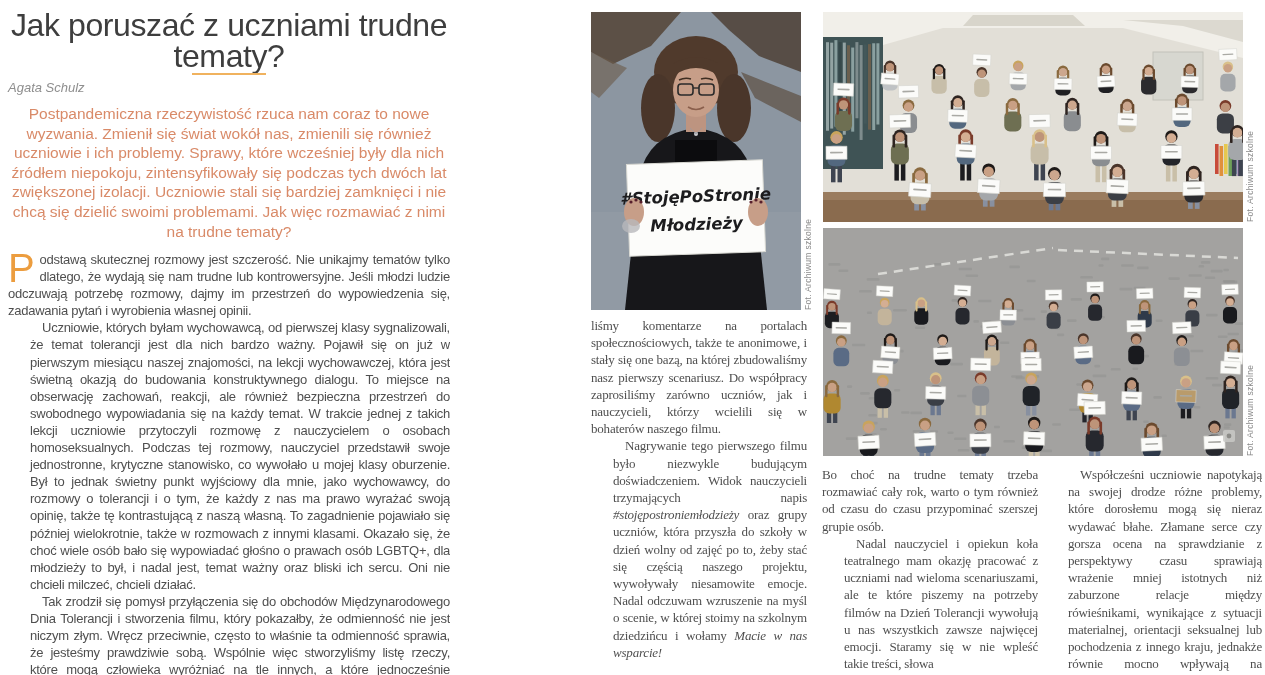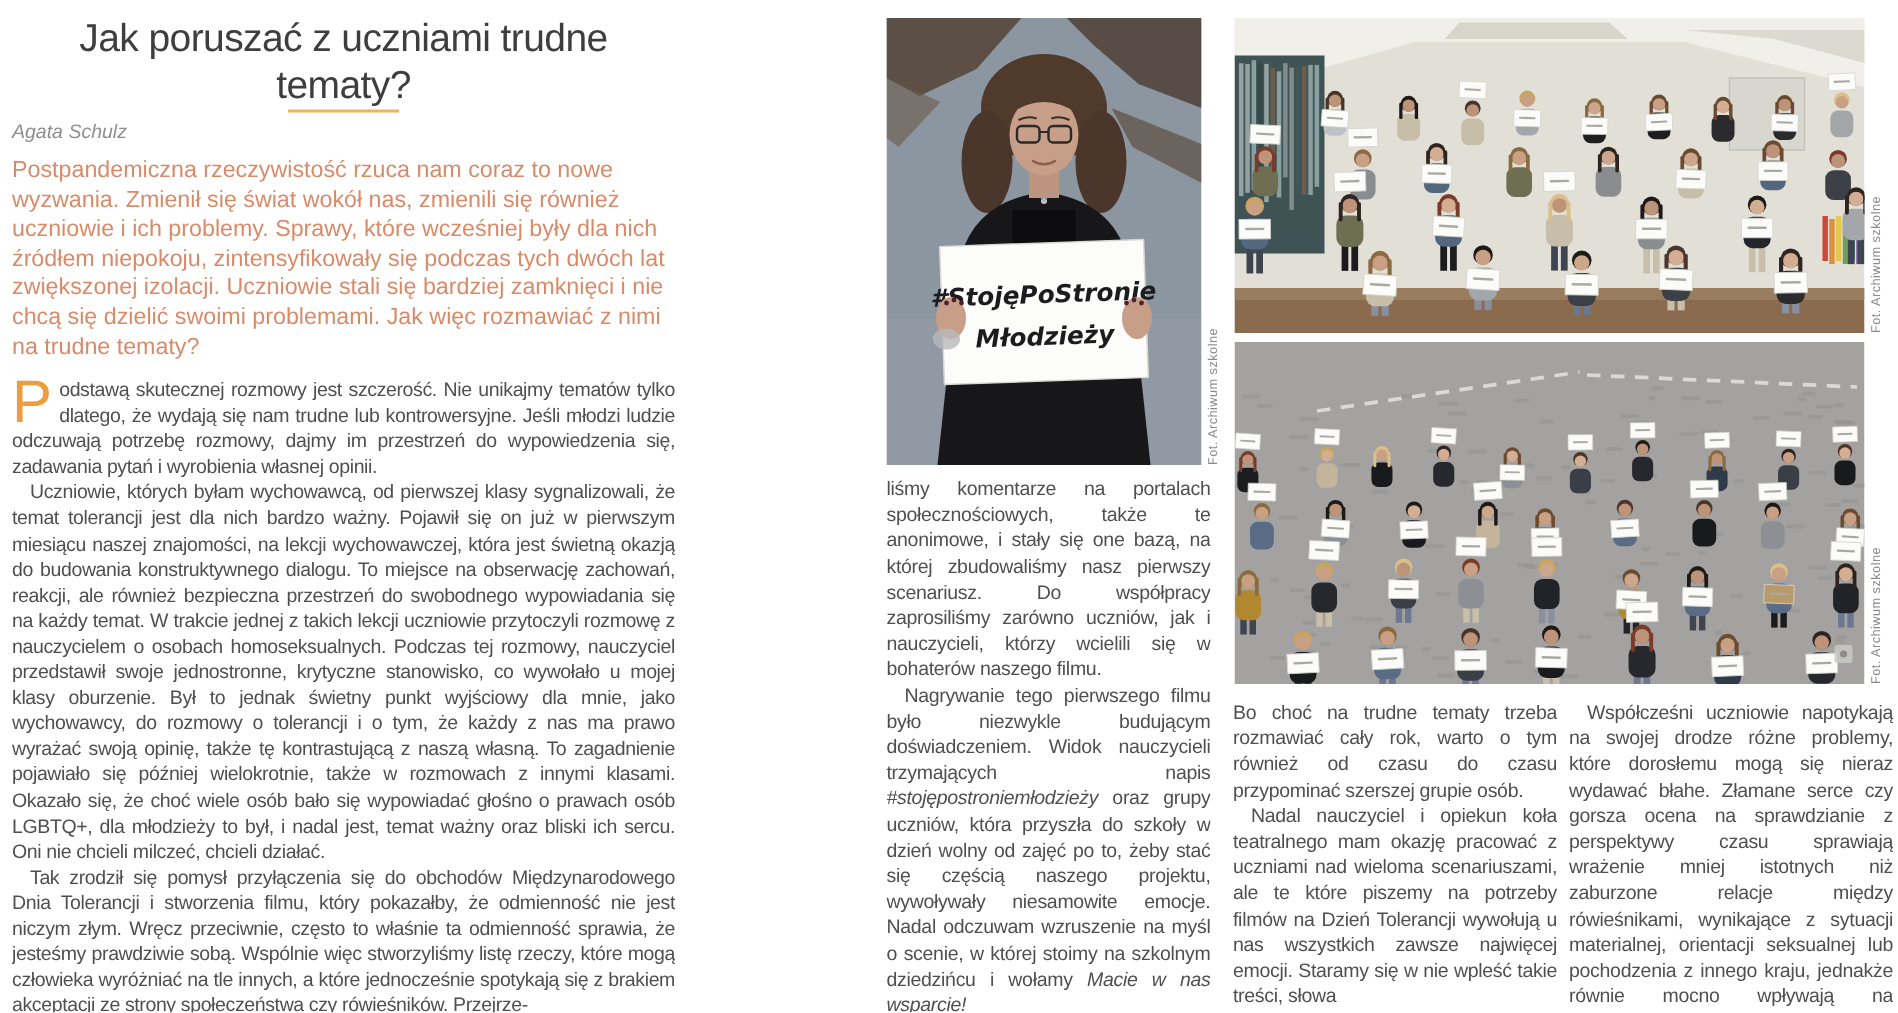--- a/index.html
+++ b/index.html
@@ -3,38 +3,38 @@
 <meta charset="utf-8">
 <style>
   html,body{margin:0;padding:0;background:#ffffff;}
   body{width:1265px;height:675px;overflow:hidden;
        font-family:"Liberation Sans","DejaVu Sans",sans-serif;}
   .spread{position:relative;width:1265px;height:675px;background:#ffffff;}
 
   
   .left-page{position:absolute;left:8px;top:0;width:442px;height:675px;}
   .title{position:absolute;top:10px;left:0;width:100%;text-align:center;
-         color:#3E3E3E;font-size:26px;line-height:31px;font-weight:400;letter-spacing:-0.4px;}
+         color:#3E3E3E;font-size:32px;line-height:31px;font-weight:400;letter-spacing:-0.4px;}
   .rule{position:absolute;top:73px;left:50%;transform:translateX(-50%);
         width:74px;height:2px;background:#F0B25E;}
   .author{position:absolute;top:80px;left:0;width:100%;
           font-style:italic;color:#8E8E8E;font-size:13px;}
-  .lead{position:absolute;top:104px;left:0;width:100%;text-align:left;
+  .lead{position:absolute;top:104px;left:0;width:100%;text-align:center;
         color:#D98A68;font-size:15.5px;line-height:19.6px;}
   .bodytext{position:absolute;top:251px;left:0;width:442px;height:424px;overflow:hidden;
             color:#4F4F4F;font-size:13px;line-height:17.1px;text-align:justify;
             letter-spacing:-0.25px;hyphens:auto;}
   .bodytext p,.col p{margin:0;}
-  p.indent{text-indent:12px;}
+  p.indent{text-indent:12px;margin-left:22px;}
   .dropcap{float:left;color:#EC9D3F;font-size:40px;line-height:33px;
            padding:1px 5px 0 0;font-weight:400;}
 
   
   .col{position:absolute;overflow:hidden;color:#4F4F4F;font-size:13px;line-height:17.2px;
-       text-align:justify;letter-spacing:-0.2px;hyphens:auto;}
+       text-align:justify;letter-spacing:-0.2px;hyphens:auto;font-family:Liberation Serif, serif;}
   .col em{font-style:italic;}
   .col2{left:591px;top:317px;width:216px;height:358px;}
   .col3{left:822px;top:466px;width:216px;height:209px;}
   .col4{left:1046px;top:466px;width:216px;height:209px;}
 
   
   .photo{position:absolute;display:block;}
   .photo-portrait{left:591px;top:12px;width:210px;height:298px;}
   .photo-indoor{left:823px;top:12px;width:420px;height:210px;}
   .photo-outdoor{left:823px;top:228px;width:420px;height:228px;}

